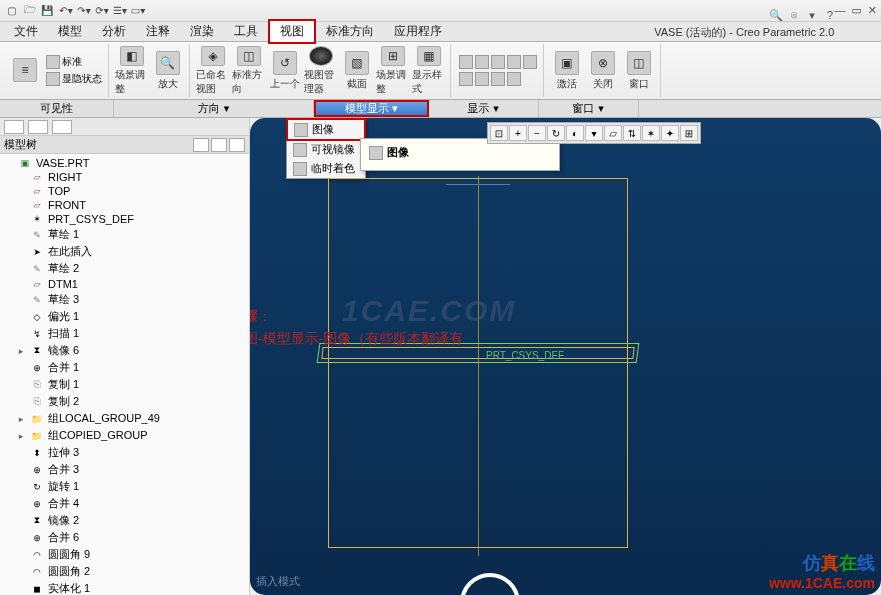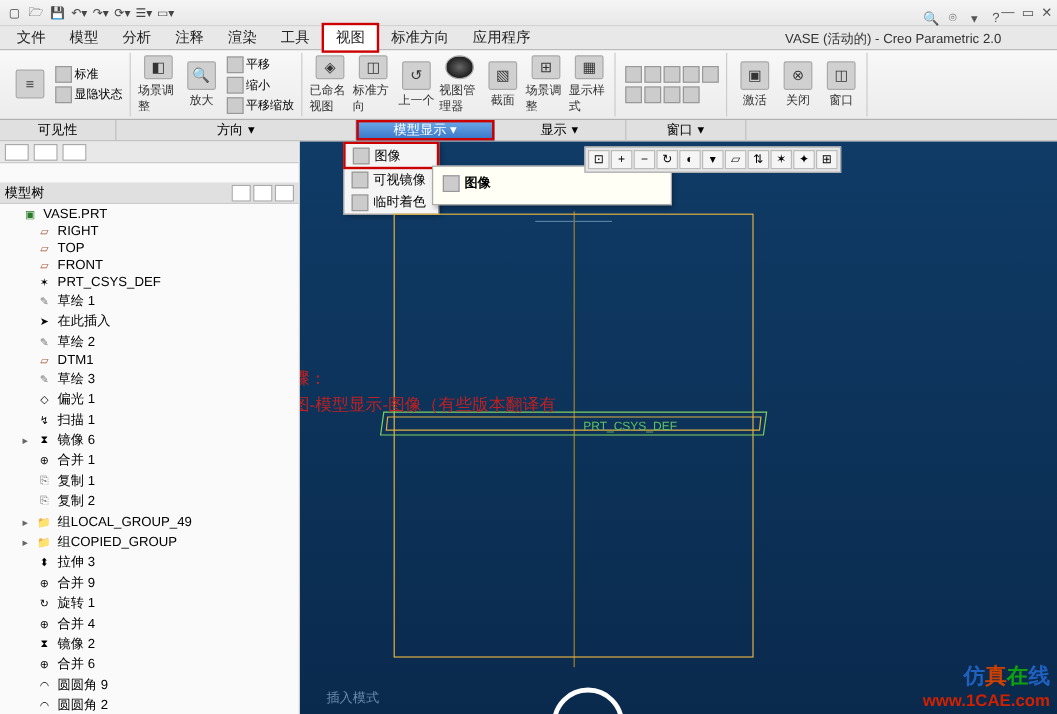--- a/index.html
+++ b/index.html
@@ -25,52 +25,52 @@
   
   .second-row { height: 18px; background: #e0e0e0; display: flex; align-items: center; font-size: 11px; border-bottom: 1px solid #b0b0b0; }
   .sr-cell { padding: 0 20px; border-right: 1px solid #c0c0c0; display:flex; align-items:center; gap:4px; height:100%; }
   .sr-dropdown { background: linear-gradient(#6aa8e8,#3a77c8); color: #fff; padding: 2px 30px; border: 1px solid #2a5a9a; height: 100%; display:flex; align-items:center; position:relative; }
   .sr-dropdown-hl { position:absolute; left:-1px; top:-1px; right:-1px; bottom:-1px; border:2px solid #c00; pointer-events:none; }
   
   .main { display: flex; height: 477px; }
   .sidebar { width: 250px; background: #fafafa; border-right: 1px solid #ccc; display: flex; flex-direction: column; }
   .sidebar-top { height: 18px; background: #e8e8e8; border-bottom: 1px solid #ccc; display:flex; align-items:center; padding:0 4px; gap:4px; }
   .sidebar-top .sview { width:20px; height:14px; background:#fff; border:1px solid #aaa; }
-  .tree-header { height: 18px; background: #e0e0e0; border-bottom: 1px solid #ccc; display:flex; align-items:center; padding:0 4px; justify-content:space-between; font-size:11px;margin-top:16px; }
+  .tree-header { height: 18px; background: #e0e0e0; border-bottom: 1px solid #ccc; display:flex; align-items:center; padding:0 4px; justify-content:space-between; font-size:11px; }
   .tree-tools { display:flex; gap:2px; }
   .tree-tools .ttool { width:16px; height:14px; background:#fff; border:1px solid #aaa; }
   .tree { flex:1; overflow:auto; padding: 2px 0; font-size:11px; }
   .tree-item { display:flex; align-items:center; gap:4px; padding: 1px 4px; cursor: pointer; white-space:nowrap; }
   .tree-item .expand { width:10px; text-align:center; color:#666; font-size:9px; }
   .tree-item .ticon { width:14px; height:12px; display:inline-flex; align-items:center; justify-content:center; font-size:9px; }
   .datum { color:#a0522d; }
   .feat-dashed { color:#777; }
   
-  .viewport { flex:1; position: relative; background: linear-gradient(#0f3b66,#0a2a4d); overflow:hidden; }
+  .viewport { flex:1; position: relative; background: linear-gradient(#0f3b66,#0a2a4d); overflow:hidden;border-radius:15px; }
   .view-toolbar { position:absolute; top:4px; right:180px; display:flex; gap:1px; background:#e5e5e5; padding:2px; border:1px solid #aaa; }
   .view-toolbar .vbtn { width:18px; height:16px; background:#f5f5f5; border:1px solid #bbb; cursor:pointer; font-size:10px; display:flex;align-items:center;justify-content:center; }
   
   .dropdown-menu { position:absolute; top:0; left:36px; width:80px; background:#f5f5f5; border:1px solid #999; box-shadow:2px 2px 4px rgba(0,0,0,0.3); }
   .dd-item { display:flex; align-items:center; gap:4px; padding:2px 6px; font-size:11px; cursor:pointer; }
   .dd-item.hl { border:2px solid #c00; margin:-1px; }
   
   .tooltip-box { position:absolute; top:20px; left:110px; width:200px; background:#fffff5; border:1px solid #aaa; box-shadow:2px 2px 4px rgba(0,0,0,0.3); padding:6px 8px; font-size:11px; }
   .tooltip-box .tt-title { font-weight:bold; margin-bottom:4px; display:flex; align-items:center; gap:4px; }
   
   .model-rect { position:absolute; top:60px; left:78px; width:300px; height:370px; border:1px solid #e0b040; }
   .model-mid1 { position:absolute; top:225px; left:68px; width:320px; height:20px; border:1px solid #80d060; transform: skewX(-8deg); }
   .model-mid2 { position:absolute; top:229px; left:72px; width:312px; height:12px; border:1px solid #e0b040; transform: skewX(-6deg); }
   .csys-label { position:absolute; top:232px; left:236px; color:#60c060; font-size:10px; }
   .vline { position:absolute; top:58px; left:228px; width:0; height:380px; border-left:1px solid #a08030; }
   .hline-top { position:absolute; top:66px; left:196px; width:64px; border-top:1px solid #5580a0; }
   
   .anno-text { position:absolute; color:#c02020; font-size:14px; font-family: "SimSun", serif; line-height:22px; }
   
   .watermark-cae { position:absolute; top:176px; left:92px; font-size:30px; font-weight:bold; color:rgba(80,100,130,0.4); letter-spacing:2px; font-style:italic; }
-  .status-txt { position:absolute; bottom:6px; left:6px; color:#6a8aad; font-size:11px;margin-left:16px; }
+  .status-txt { position:absolute; bottom:6px; left:6px; color:#6a8aad; font-size:11px; }
   
   .bottom-ellipse { position:absolute; bottom:-38px; left:210px; width:60px; height:60px; border:4px solid #fff; border-radius:50%; background:transparent; }
   .bottom-text { position:absolute; bottom:0; right:120px; color:#fff; font-size:16px; font-weight:bold; letter-spacing:4px; }
   
   .wm1 { position:absolute; bottom:20px; right:6px; font-size:18px; font-family:"SimSun"; font-weight:bold; }
   .wm1 .c1{color:#2060c0;} .wm1 .c2{color:#d04000;} .wm1 .c3{color:#10a010;}
   .wm2 { position:absolute; bottom:4px; right:6px; font-size:14px; color:#d02000; font-weight:bold; }
   
   .searchbar { position:absolute; top:8px; right:44px; display:flex; gap:4px; align-items:center; }
   .searchbar .sico { width:14px; height:14px; display:inline-flex; align-items:center; justify-content:center; font-size:11px; color:#555; }
@@ -134,34 +134,20 @@
   </div>
   <div class="ribbon-group">
     <div class="ribbon-btn-big">
         <div class="bicon">◧</div>
         <span>场景调整</span>
       </div>
     <div class="ribbon-btn-big">
         <div class="bicon">🔍</div>
         <span>放大</span>
       </div>
-    <div class="ribbon-stack">
-      <div class="ribbon-stack-item">
-          <span class="sicon"></span>
-          <span>平移</span>
-        </div>
-      <div class="ribbon-stack-item">
-          <span class="sicon"></span>
-          <span>缩小</span>
-        </div>
-      <div class="ribbon-stack-item">
-          <span class="sicon"></span>
-          <span>平移缩放</span>
-        </div>
-    </div>
   </div>
   <div class="ribbon-group">
     <div class="ribbon-btn-big">
         <div class="bicon">◈</div>
         <span>已命名视图</span>
       </div>
     <div class="ribbon-btn-big">
         <div class="bicon">◫</div>
         <span>标准方向</span>
       </div>
@@ -213,21 +199,21 @@
         <span>关闭</span>
       </div>
     <div class="ribbon-btn-big">
         <div class="bicon">◫</div>
         <span>窗口</span>
       </div>
   </div>
 </div>
 
 <div class="second-row">
-  <div class="sr-cell" style="width:97px;justify-content:center;">可见性</div>
+  <div class="sr-cell" style="width:114px;justify-content:center;">可见性</div>
   <div class="sr-cell" style="width:200px;justify-content:center;">
       <span>方向</span>
       <span>▾</span>
     </div>
   <div class="sr-dropdown">
     <span>模型显示</span>&nbsp;▾
     <div class="sr-dropdown-hl"></div>
   </div>
   <div class="sr-cell" style="width:110px;justify-content:center;">
       <span>显示</span>
@@ -347,21 +333,21 @@
           <span>组COPIED_GROUP</span>
         </div>
         <div class="tree-item" style="padding-left: 16px;">
           <span class="expand"></span>
           <span class="ticon ">⬍</span>
           <span>拉伸 3</span>
         </div>
         <div class="tree-item" style="padding-left: 16px;">
           <span class="expand"></span>
           <span class="ticon ">⊕</span>
-          <span>合并 9</span>
+          <span>合并 3</span>
         </div>
         <div class="tree-item" style="padding-left: 16px;">
           <span class="expand"></span>
           <span class="ticon ">↻</span>
           <span>旋转 1</span>
         </div>
         <div class="tree-item" style="padding-left: 16px;">
           <span class="expand"></span>
           <span class="ticon ">⊕</span>
           <span>合并 4</span>
@@ -432,20 +418,21 @@
       <div class="vbtn">⊞</div>
     </div>
 
     <div class="vline"></div>
     <div class="hline-top"></div>
     <div class="model-rect"></div>
     <div class="model-mid1"></div>
     <div class="model-mid2"></div>
     <div class="csys-label">PRT_CSYS_DEF</div>
 
+    <div class="watermark-cae">1CAE.COM</div>
 
     <div class="anno-text" style="top:188px; left:-20px;">
       <div>步骤：</div>
       <div>视图-模型显示-图像（有些版本翻译有</div>
       <div>差）</div>
     </div>
 
     <div class="status-txt">插入模式</div>
 
     <div class="bottom-ellipse"></div>

